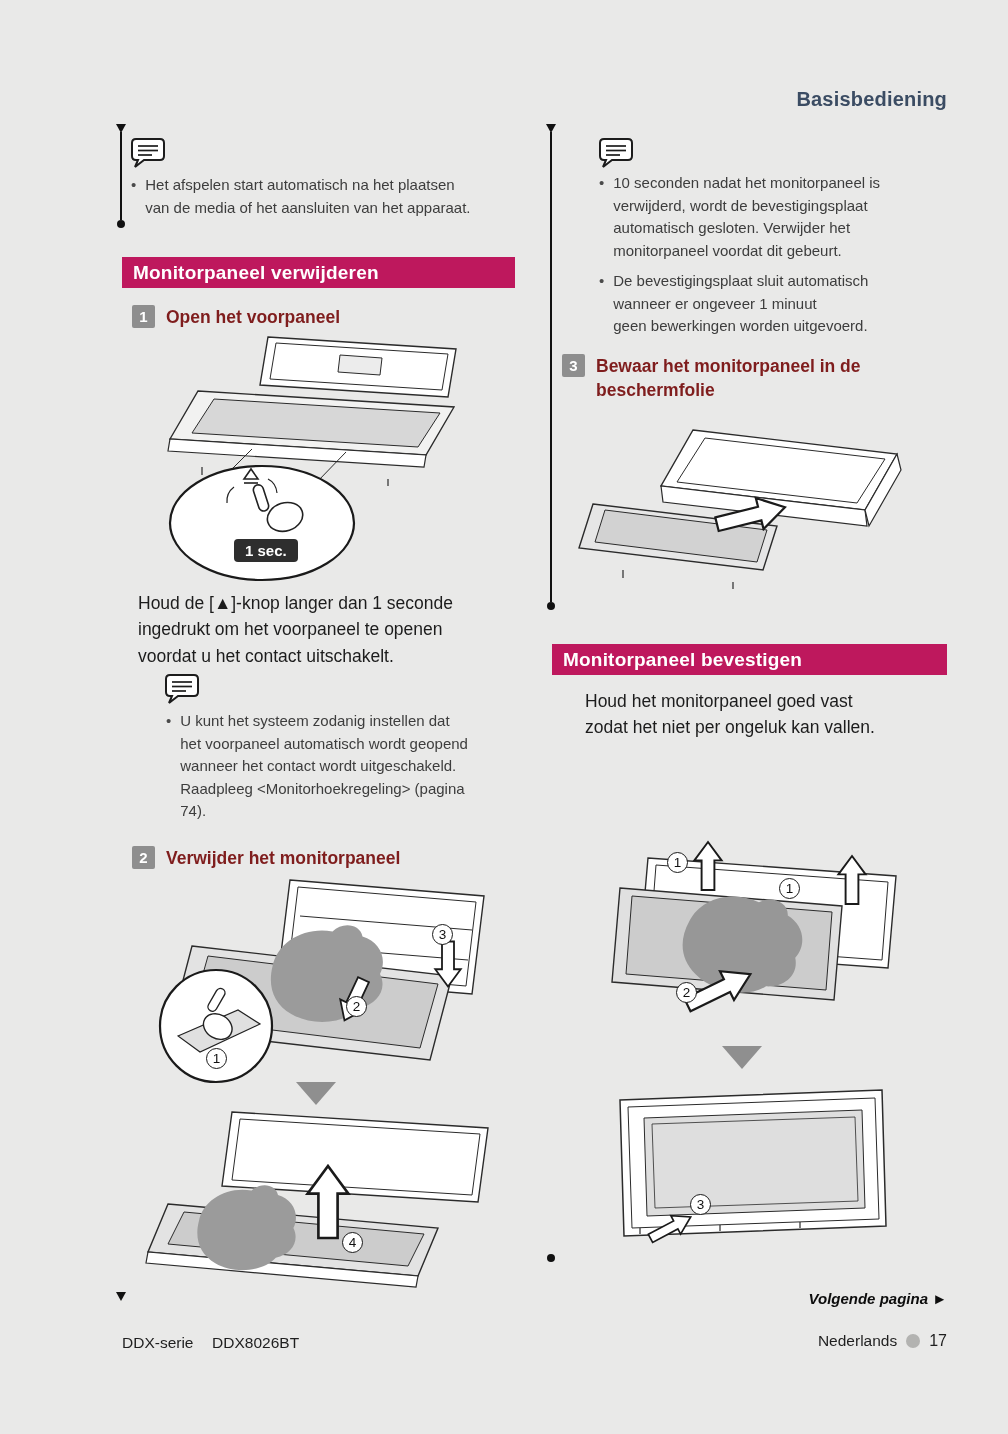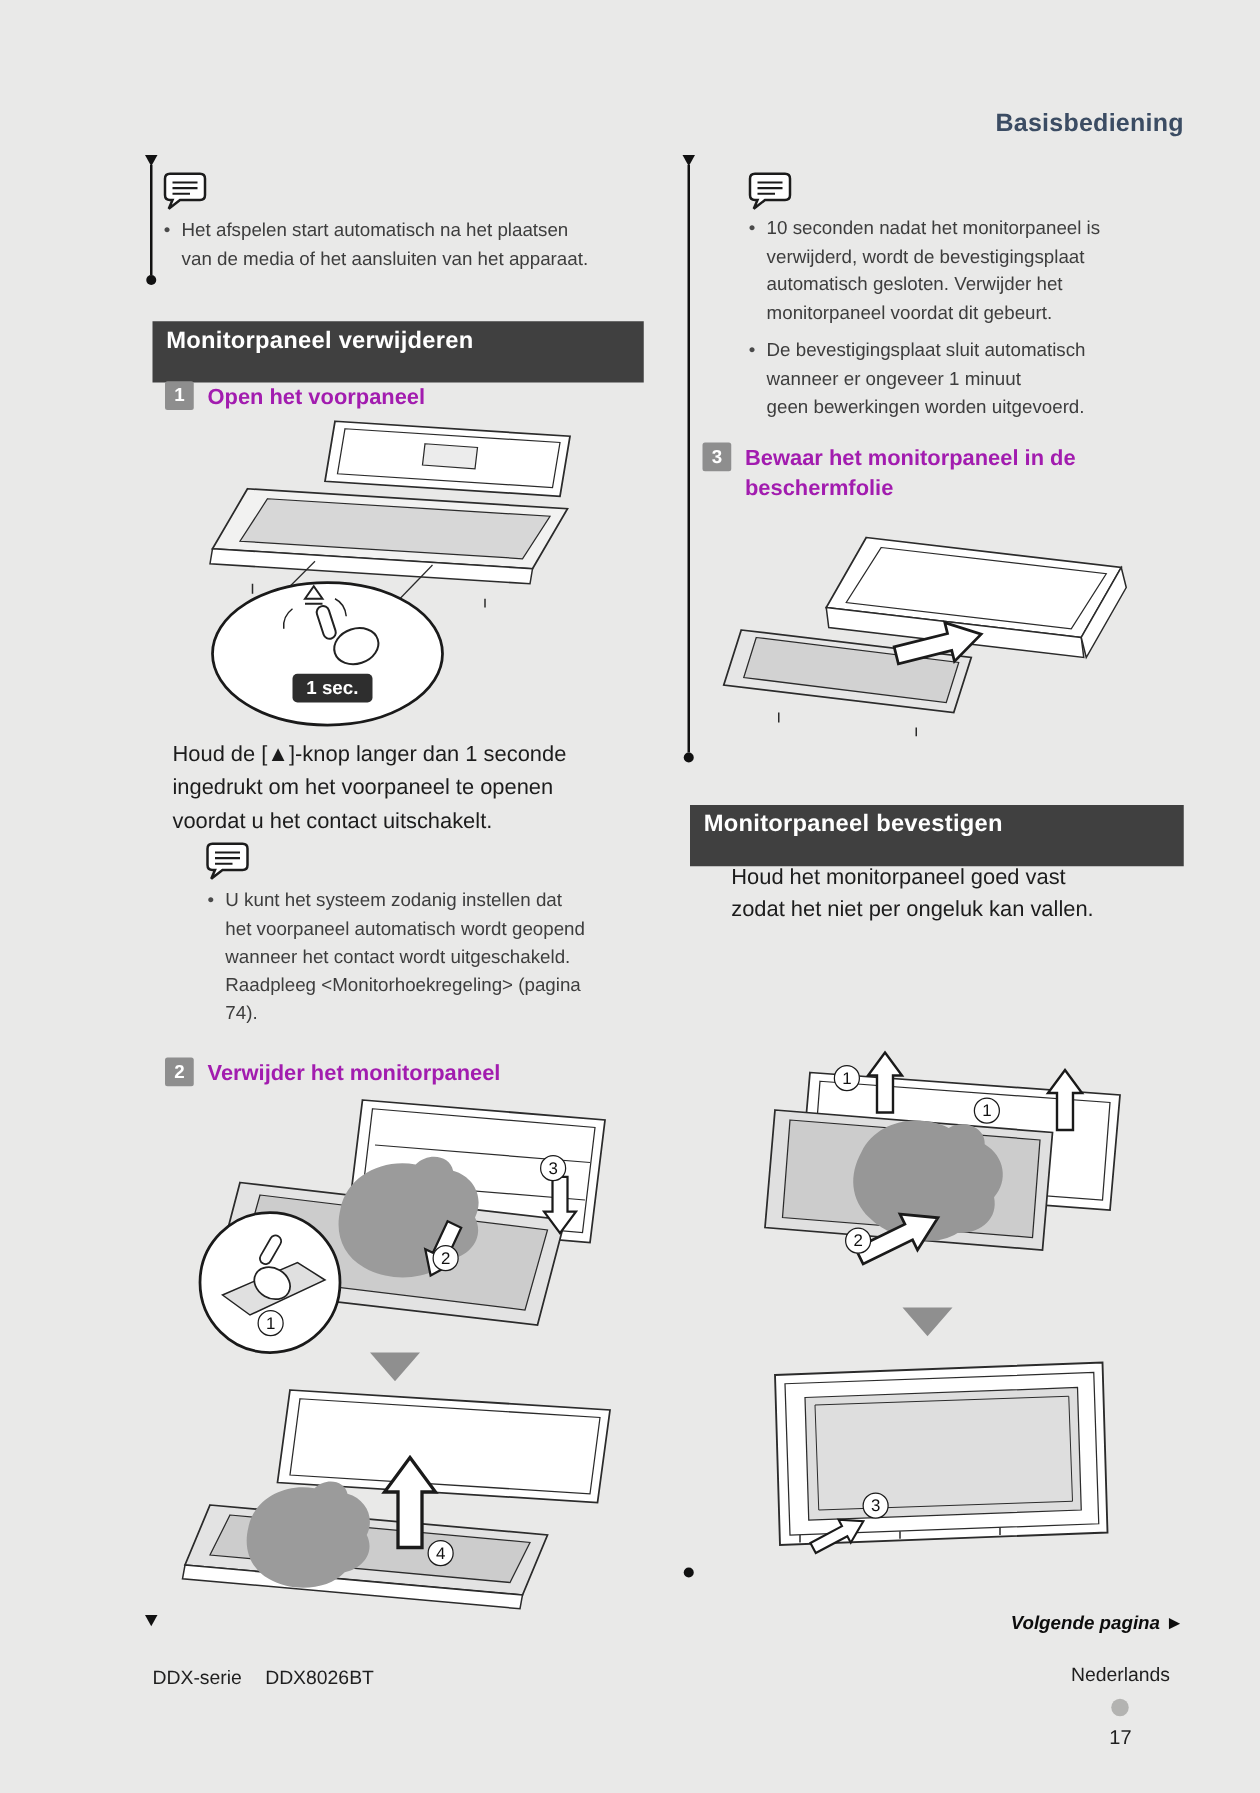--- a/index.html
+++ b/index.html
@@ -9,32 +9,32 @@
     background:#e9e9e8;
     font-family:"Liberation Sans",sans-serif;
     color:#222;
     overflow:hidden;
   }
   .abs{position:absolute;}
   .section-heading{
     font-size:20px;font-weight:bold;color:#3b4c63;letter-spacing:.2px;text-align:center;
   }
   .bar{
-    background:#404040;color:#fff;font-weight:bold;font-size:19px;
-    line-height:31px;height:49px;padding-left:11px;letter-spacing:.2px;
+    background:#be185d;color:#fff;font-weight:bold;font-size:19px;
+    line-height:31px;height:31px;padding-left:11px;letter-spacing:.2px;
     box-sizing:border-box;
   }
   .step{display:flex;align-items:flex-start;gap:11px;}
   .step-num{
     width:23px;height:23px;background:#8e8e8e;color:#fff;font-weight:bold;
     font-size:15px;display:flex;align-items:center;justify-content:center;
     border-radius:2px;flex:0 0 23px;
   }
   .step-title{
-    font-weight:bold;font-size:17.5px;color:#a21caf;line-height:1.35;
+    font-weight:bold;font-size:17.5px;color:#7f1d1d;line-height:1.35;
     padding-top:1px;white-space:pre-line;
   }
   .note-row{display:flex;gap:9px;font-size:15px;color:#3d3d3d;line-height:1.5;}
   .note-row .bullet{flex:0 0 auto;color:#4a4a4a;}
   .note-text{white-space:pre-line;}
   .para{font-size:17.5px;line-height:1.5;color:#1c1c1c;white-space:pre-line;}
   .badge{
     position:absolute;background:#2e2e2e;color:#fff;font-weight:bold;
     font-size:15px;padding:2px 11px;border-radius:4px;line-height:19px;
   }
@@ -297,19 +297,19 @@
 
   <div class="abs vdot" style="left:547px;top:1254px;"></div>
 
   <div class="abs next-page" style="top:1290px;right:61px;">Volgende pagina ►</div>
 
   <div class="abs footer-text" style="left:122px;top:1334px;">
     <span>DDX-serie</span>
     <span style="display:inline-block;width:10px;"></span>
     <span>DDX8026BT</span>
   </div>
-  <div class="abs footer-right" style="top:1332px;right:72px;flex-direction:column;">
+  <div class="abs footer-right" style="top:1332px;right:61px;">
     <span class="footer-text">Nederlands</span>
     <span class="gray-dot"></span>
     <span class="page-num">17</span>
   </div>
 
 </div>
 
 </body></html>

